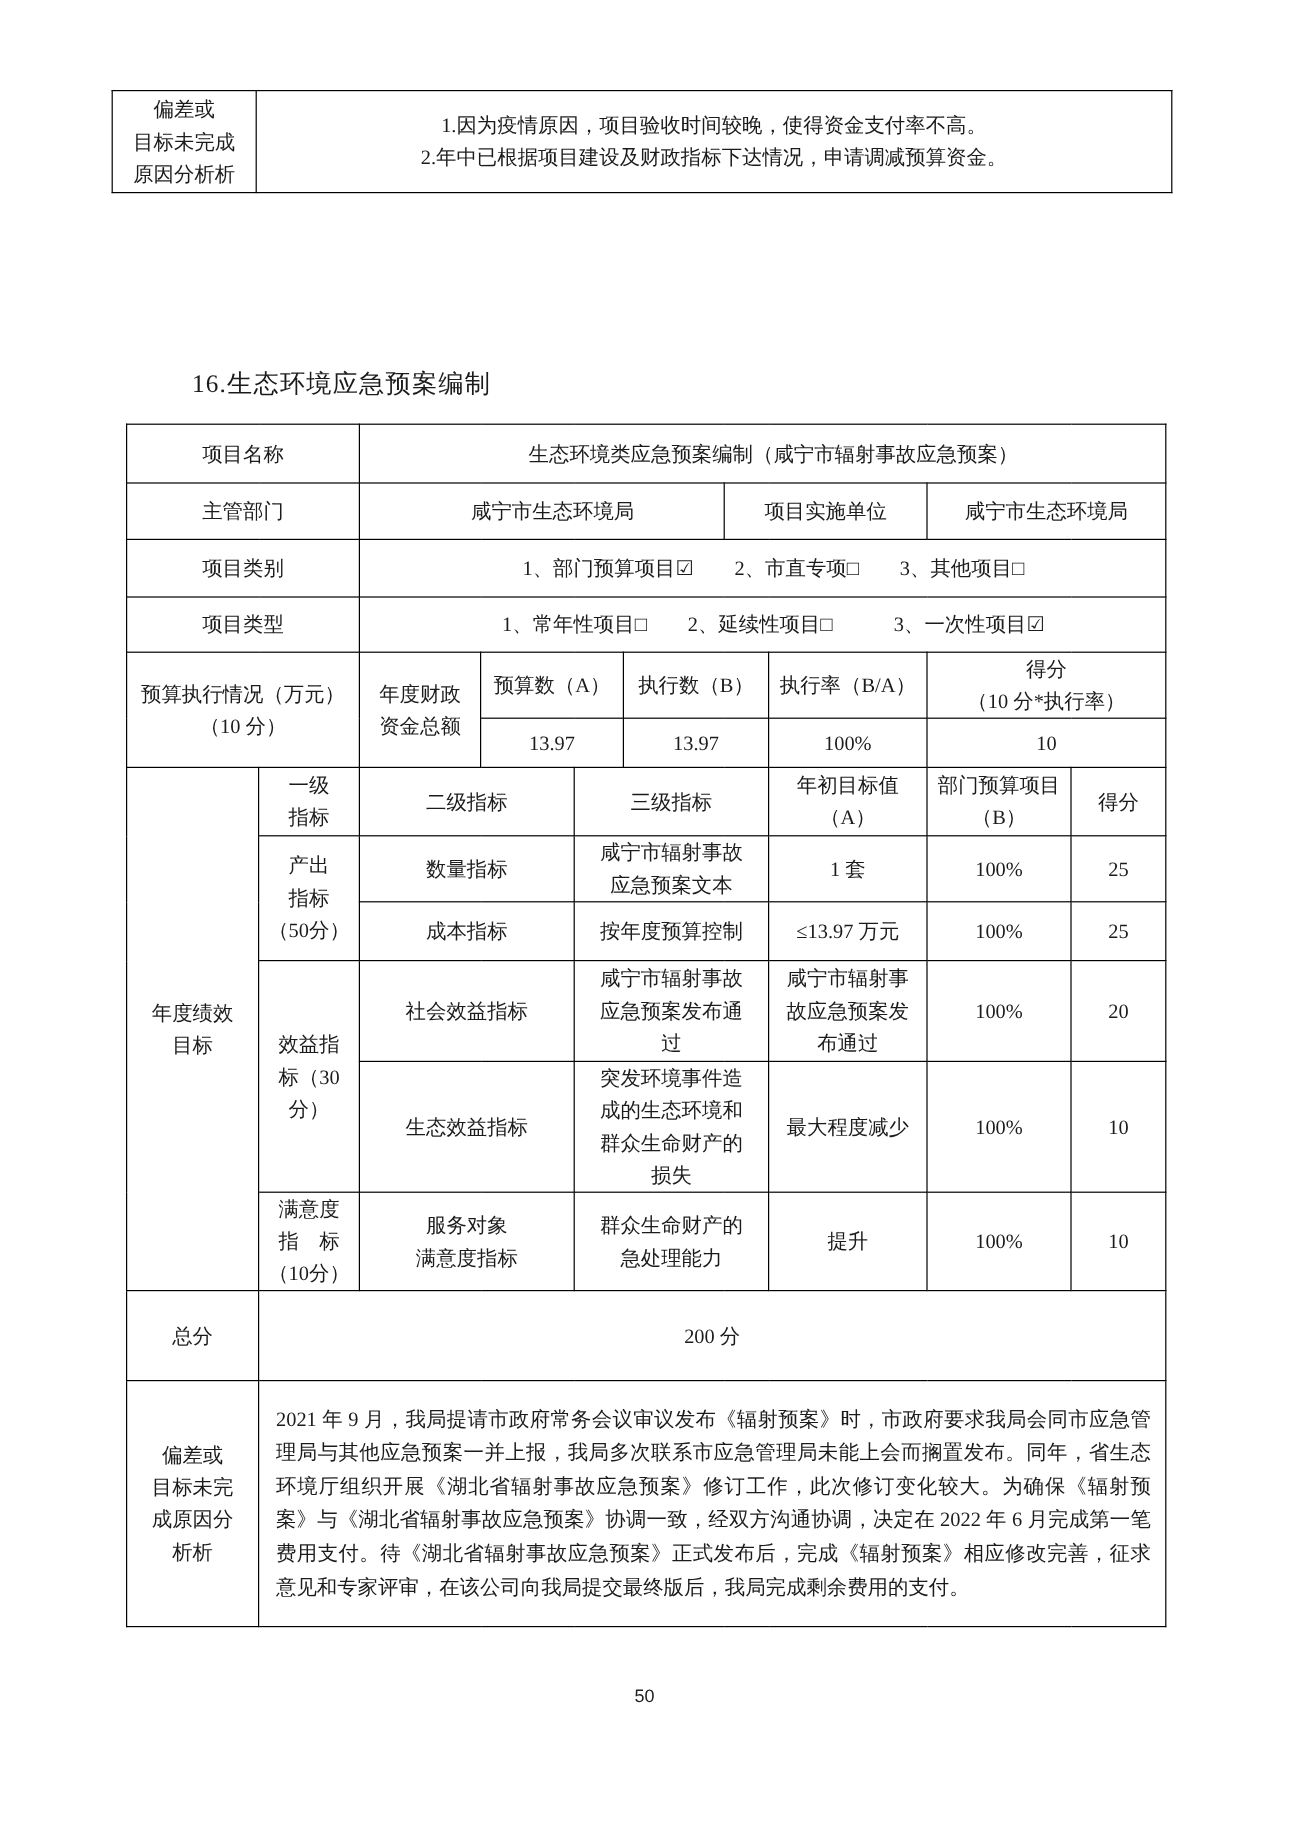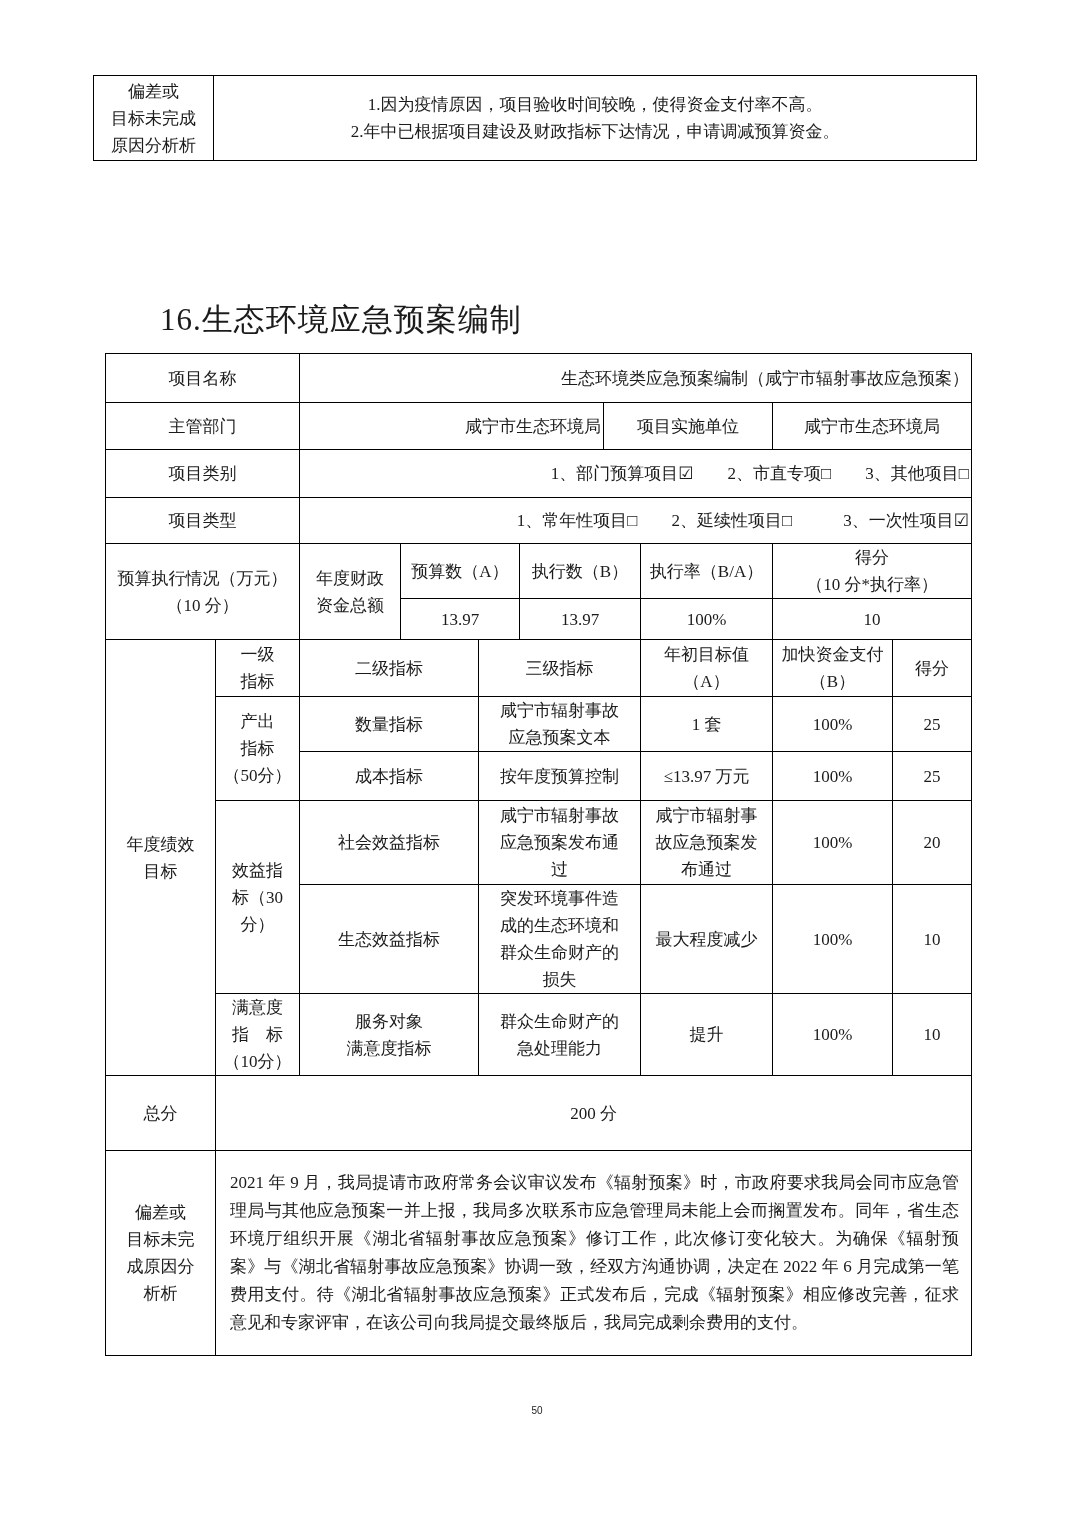--- a/index.html
+++ b/index.html
@@ -6,30 +6,30 @@
   .page {
     position:relative; width:1074px; height:1520px; background:#ffffff;
     font-family:"Liberation Serif","DejaVu Serif",serif; color:#1b1b1b; overflow:hidden;
   }
   table { border-collapse:collapse; table-layout:fixed;padding-left:24px; }
   td {
     border:1px solid #000; padding:0 2px; text-align:center; vertical-align:middle;
     font-size:17px; line-height:27px; white-space:pre-line; overflow:hidden;
   }
   .tbl-top   { position:absolute; left:93px;  top:75px;  width:883px; }
-  .heading   { position:absolute; left:160px; top:302px; font-size:31px; line-height:36px;
+  .heading   { position:absolute; left:160px; top:302px; font-size:21px; line-height:36px;
                letter-spacing:1px; font-weight:500; }
   .tbl-main  { position:absolute; left:105px; top:353px; width:866px; }
-  .cell-left { text-align:right; padding-left:20px; }
+  .cell-left { text-align:center; padding-left:20px; }
   .cell-para {
     text-align:justify; white-space:normal; padding:12px 12px 12px 14px; line-height:28px;font-family:Liberation Serif, serif;
   }
   .pageno {
     position:absolute; left:0; top:1405px; width:100%; text-align:center;
-    font-family:"Liberation Sans","DejaVu Sans",sans-serif; font-size:10px; color:#222;
+    font-family:"Liberation Sans","DejaVu Sans",sans-serif; font-size:15px; color:#222;
   }
 </style>
 </head>
 <body>
 
 <div class="page">
 
   <table class="tbl-top">
     <colgroup>
         <col style="width:120px">
@@ -105,21 +105,21 @@
 
     <tr style="height:57px">
       <td rowspan="6">年度绩效
 目标</td>
       <td>一级
 指标</td>
       <td colspan="2">二级指标</td>
       <td colspan="3">三级指标</td>
       <td>年初目标值
 （A）</td>
-      <td>加快资金支付
+      <td>部门预算项目
 （B）</td>
       <td>得分</td>
     </tr>
 
     <tr style="height:53px">
       <td rowspan="2">产出
 指标
 （50分）</td>
       <td colspan="2">数量指标</td>
       <td colspan="3">咸宁市辐射事故

